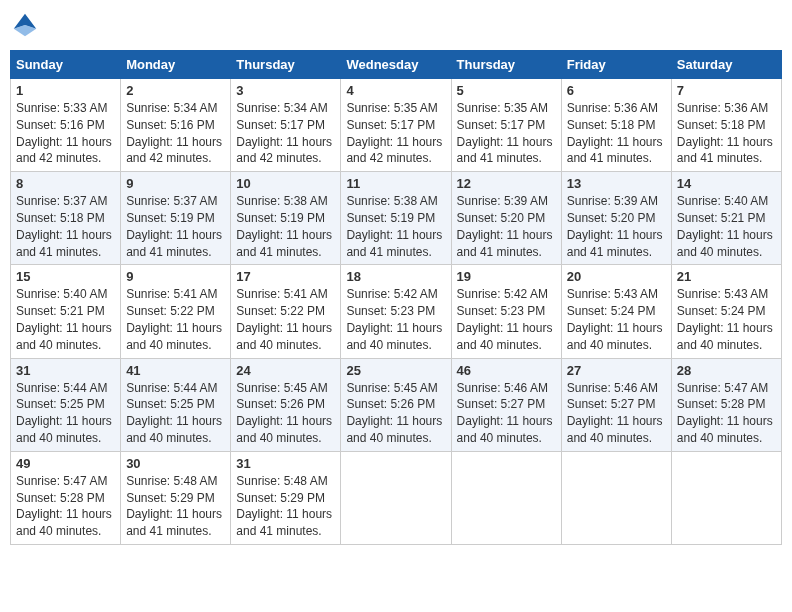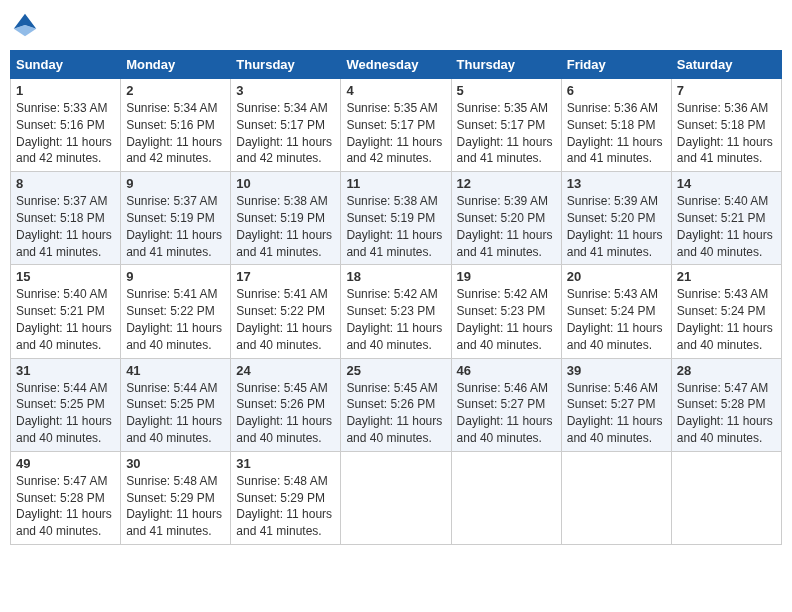--- a/index.html
+++ b/index.html
@@ -331,21 +331,21 @@
         </td>
         <td>
           <span class="day-number">46</span>
 <div class="day-info">
   <span>Sunrise: 5:46 AM</span><br>
   <span>Sunset: 5:27 PM</span><br>
   <span>Daylight: 11 hours and 40 minutes.</span>
 </div>
         </td>
         <td>
-          <span class="day-number">39</span>
+          <span class="day-number">27</span>
 <div class="day-info">
   <span>Sunrise: 5:46 AM</span><br>
   <span>Sunset: 5:27 PM</span><br>
   <span>Daylight: 11 hours and 40 minutes.</span>
 </div>
         </td>
         <td>
           <span class="day-number">28</span>
 <div class="day-info">
   <span>Sunrise: 5:47 AM</span><br>

